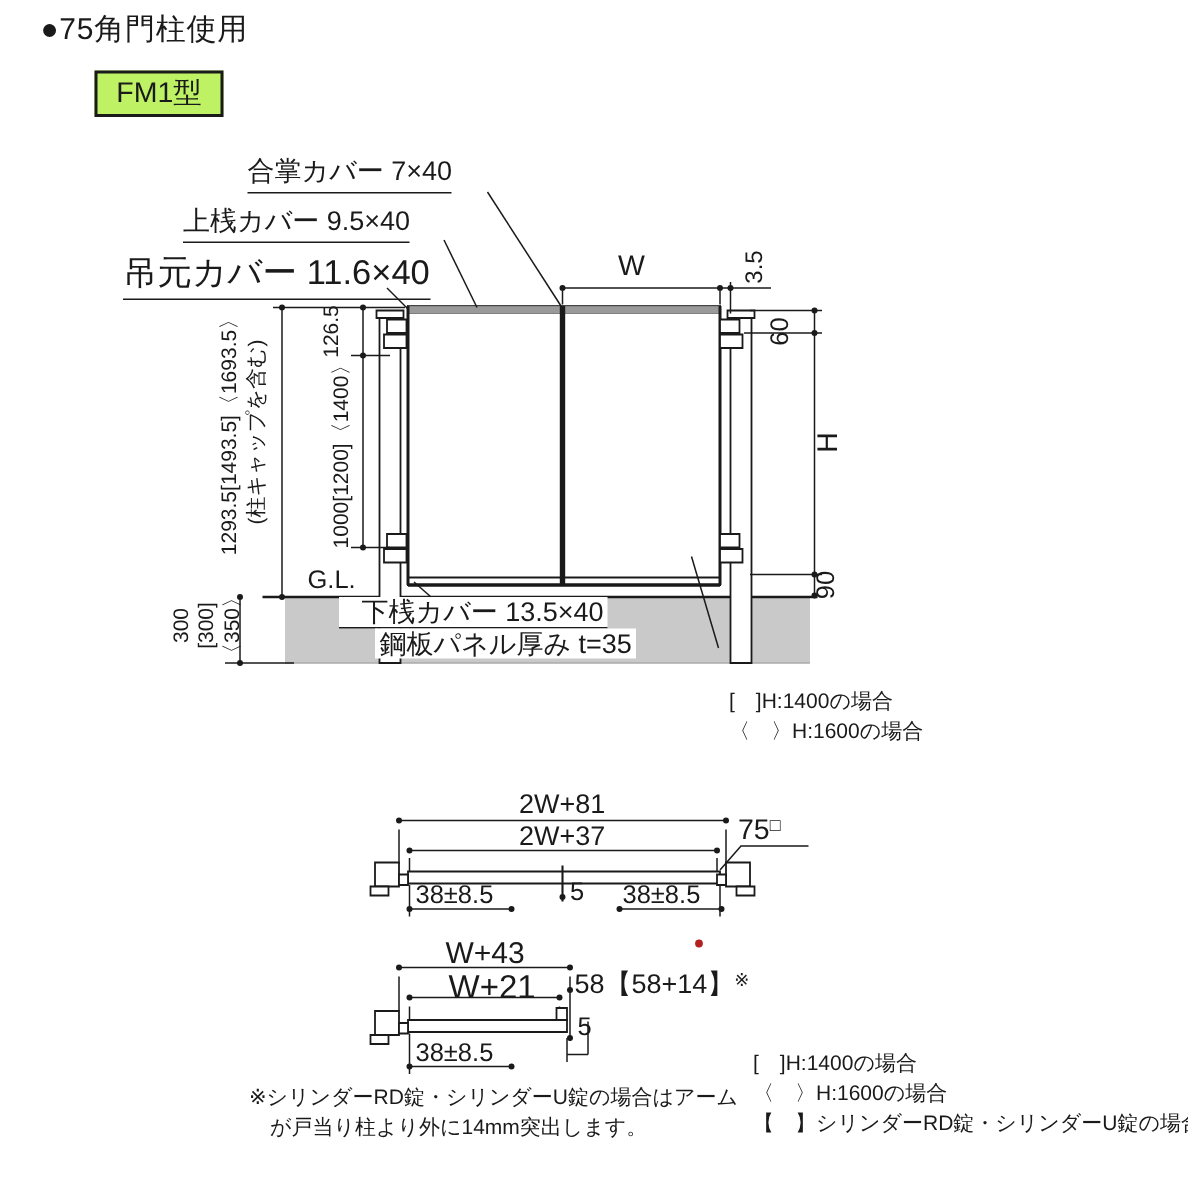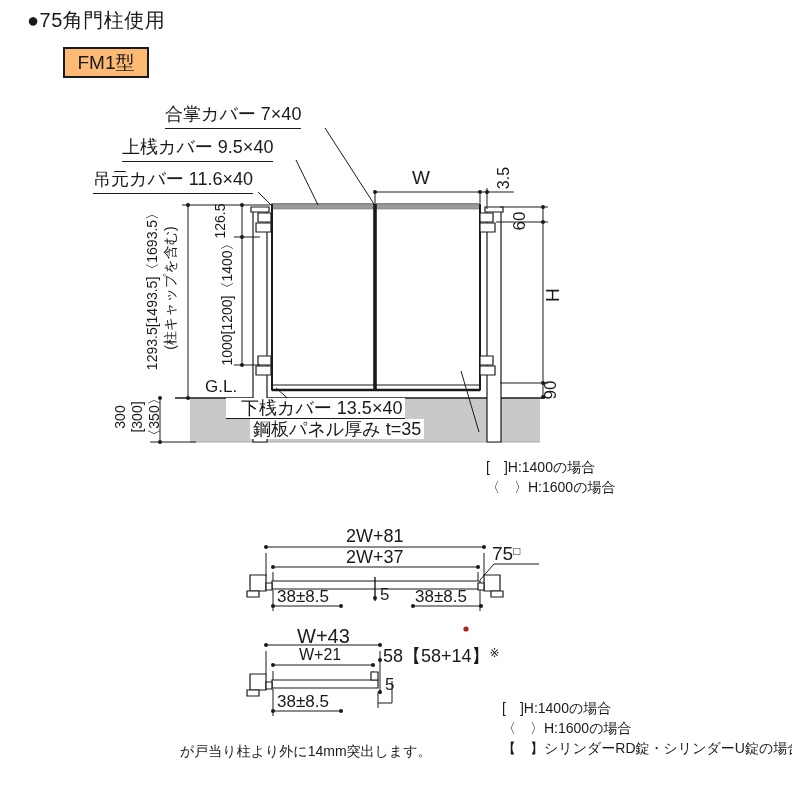--- a/index.html
+++ b/index.html
@@ -9,21 +9,21 @@
   }
   .t { position:absolute; white-space:nowrap; line-height:1.12; }
   .u { border-bottom:1.5px solid #1a1a1a; padding-bottom:4px; }
   .bg { background:#ffffff; padding:0 3px; }
   .rot {
     transform:rotate(-90deg); transform-origin:center;
     display:flex; flex-direction:column; align-items:center; justify-content:center;
     text-align:center;
   }
   .box {
-    position:absolute; border:2px solid #1a1a1a; background:#fdba74;
+    position:absolute; border:2px solid #1a1a1a; background:#bef264;
     display:flex; align-items:center; justify-content:center;
   }
   .sup { font-size:12px; vertical-align:5px; }
   svg { position:absolute; left:0; top:0; }
   svg * { vector-effect:non-scaling-stroke; }
 </style>
 </head>
 <body>
 
 <div class="canvas">
@@ -197,21 +197,21 @@
     </g>
   </svg>
 
   <div class="t" style="left:27px; top:9px; font-size:20px; letter-spacing:0.5px;">●75角門柱使用</div>
   <div class="box" style="left:63px; top:47px; width:82px; height:27px;">
     <span class="t" style="position:static; font-size:19px;">FM1型</span>
   </div>
 
   <div class="t u" style="left:165px; top:104px; font-size:18px;">合掌カバー 7×40</div>
   <div class="t u" style="left:122px; top:137px; font-size:18px;">上桟カバー 9.5×40</div>
-  <div class="t u" style="left:93px; top:169px; font-size:18px;">吊元カバー 11.6×40</div>
+  <div class="t u" style="left:82px; top:169px; font-size:23px;">吊元カバー 11.6×40</div>
 
   <div class="t" style="left:412px; top:167px; font-size:19px;">W</div>
 
   <div class="rot" style="position:absolute; left:42px; top:269px; width:240px; height:38px; font-size:14px;">
     <div>1293.5[1493.5]〈1693.5〉</div>
     <div>(柱キャップを含む)</div>
   </div>
 
   <div class="rot t" style="left:161px; top:213px; width:120px; height:16px; font-size:14px;">126.5</div>
 
@@ -239,26 +239,27 @@
   <div class="t" style="left:346px; top:526px; font-size:18px;">2W+81</div>
   <div class="t" style="left:346px; top:547px; font-size:18px;">2W+37</div>
   <div class="t" style="left:492px; top:543px; font-size:19px;">
     <span>75</span><span class="sup">□</span>
   </div>
   <div class="t" style="left:277px; top:587px; font-size:17px;">38±8.5</div>
   <div class="t" style="left:380px; top:585px; font-size:17px;">5</div>
   <div class="t" style="left:415px; top:587px; font-size:17px;">38±8.5</div>
 
   <div class="t" style="left:297px; top:625px; font-size:20px;">W+43</div>
-  <div class="t" style="left:299px; top:646px; font-size:16px;">W+21</div>
+  <div class="t" style="left:299px; top:646px; font-size:22px;">W+21</div>
   <div class="t" style="left:383px; top:646px; font-size:18px;">
     <span>58【58+14】</span><span class="sup">※</span>
   </div>
   <div class="t" style="left:385px; top:675px; font-size:17px;">5</div>
   <div class="t" style="left:277px; top:692px; font-size:17px;">38±8.5</div>
 
+  <div class="t" style="left:166px; top:724px; font-size:14px;">※シリンダーRD錠・シリンダーU錠の場合はアーム</div>
   <div class="t" style="left:180px; top:744px; font-size:14px;">が戸当り柱より外に14mm突出します。</div>
 
   <div class="t" style="left:502px; top:701px; font-size:14px;">[　]H:1400の場合</div>
   <div class="t" style="left:502px; top:721px; font-size:14px;">〈　〉H:1600の場合</div>
   <div class="t" style="left:502px; top:741px; font-size:14px;">【　】シリンダーRD錠・シリンダーU錠の場合※</div>
 
 </div>
 
 </body></html>

